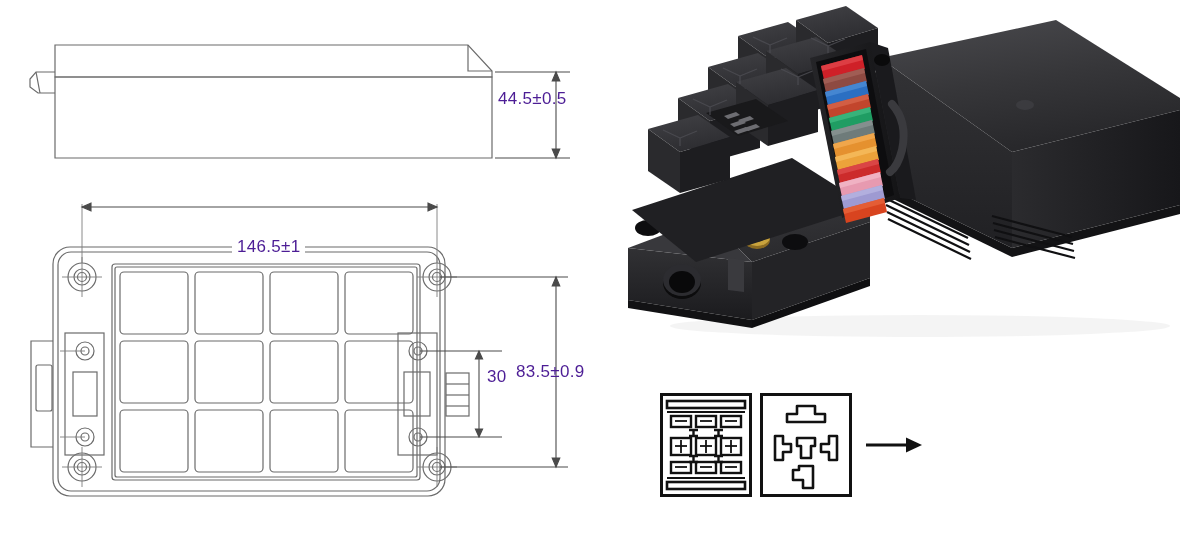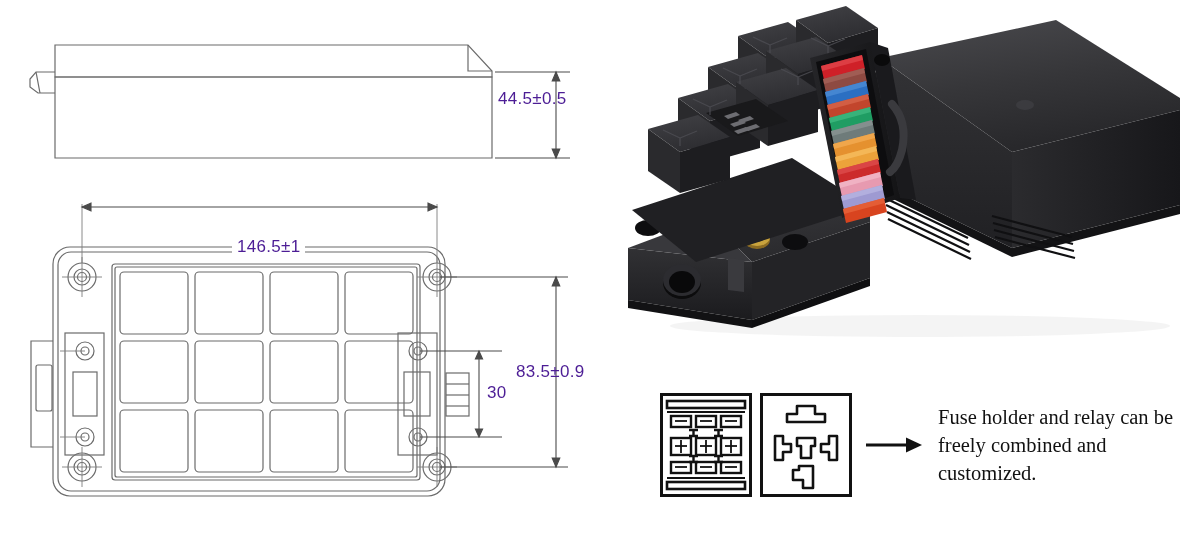--- a/index.html
+++ b/index.html
@@ -208,21 +208,21 @@
       <line x1="420" y1="166" x2="502" y2="166"></line>
       <line x1="420" y1="252" x2="502" y2="252"></line>
       <line x1="479" y1="166" x2="479" y2="252"></line>
       <polygon points="479,166 475.4,174 482.6,174"></polygon>
       <polygon points="479,252 475.4,244 482.6,244"></polygon>
     </g>
   </svg>
 
   <span class="dim-text" style="left:232px; top:8px; background:#fff; padding:0 5px;margin-top:44px;">146.5±1</span>
 
-  <span class="dim-text" style="left:484px; top:198px; background:#fff; padding:0 3px;">30</span>
+  <span class="dim-text" style="left:484px; top:182px; background:#fff; padding:0 3px;">30</span>
 
   <span class="dim-text" style="left:516px; top:177px;">83.5±0.9</span>
 </div>
 
 <div class="panel" id="product-photo">
   <svg width="580" height="340" viewBox="0 0 580 340">
     <defs>
       <linearGradient id="lidTop" x1="0" y1="0" x2="0.35" y2="1">
         <stop offset="0%" stop-color="#4a4a4e"></stop>
         <stop offset="55%" stop-color="#363639"></stop>
@@ -503,14 +503,13 @@
 
   </div>
 
   <div class="arrow-wrap">
     <svg width="58" height="26" viewBox="0 0 58 26">
       <line x1="0" y1="13" x2="44" y2="13" stroke="#111" stroke-width="3"></line>
       <polygon points="56,13 40,5.5 40,20.5" fill="#111"></polygon>
     </svg>
   </div>
 
-  <div class="note-text">Fuse holder and relay can be freely combined and customized.</div>
 </div>
 
 </body></html>

